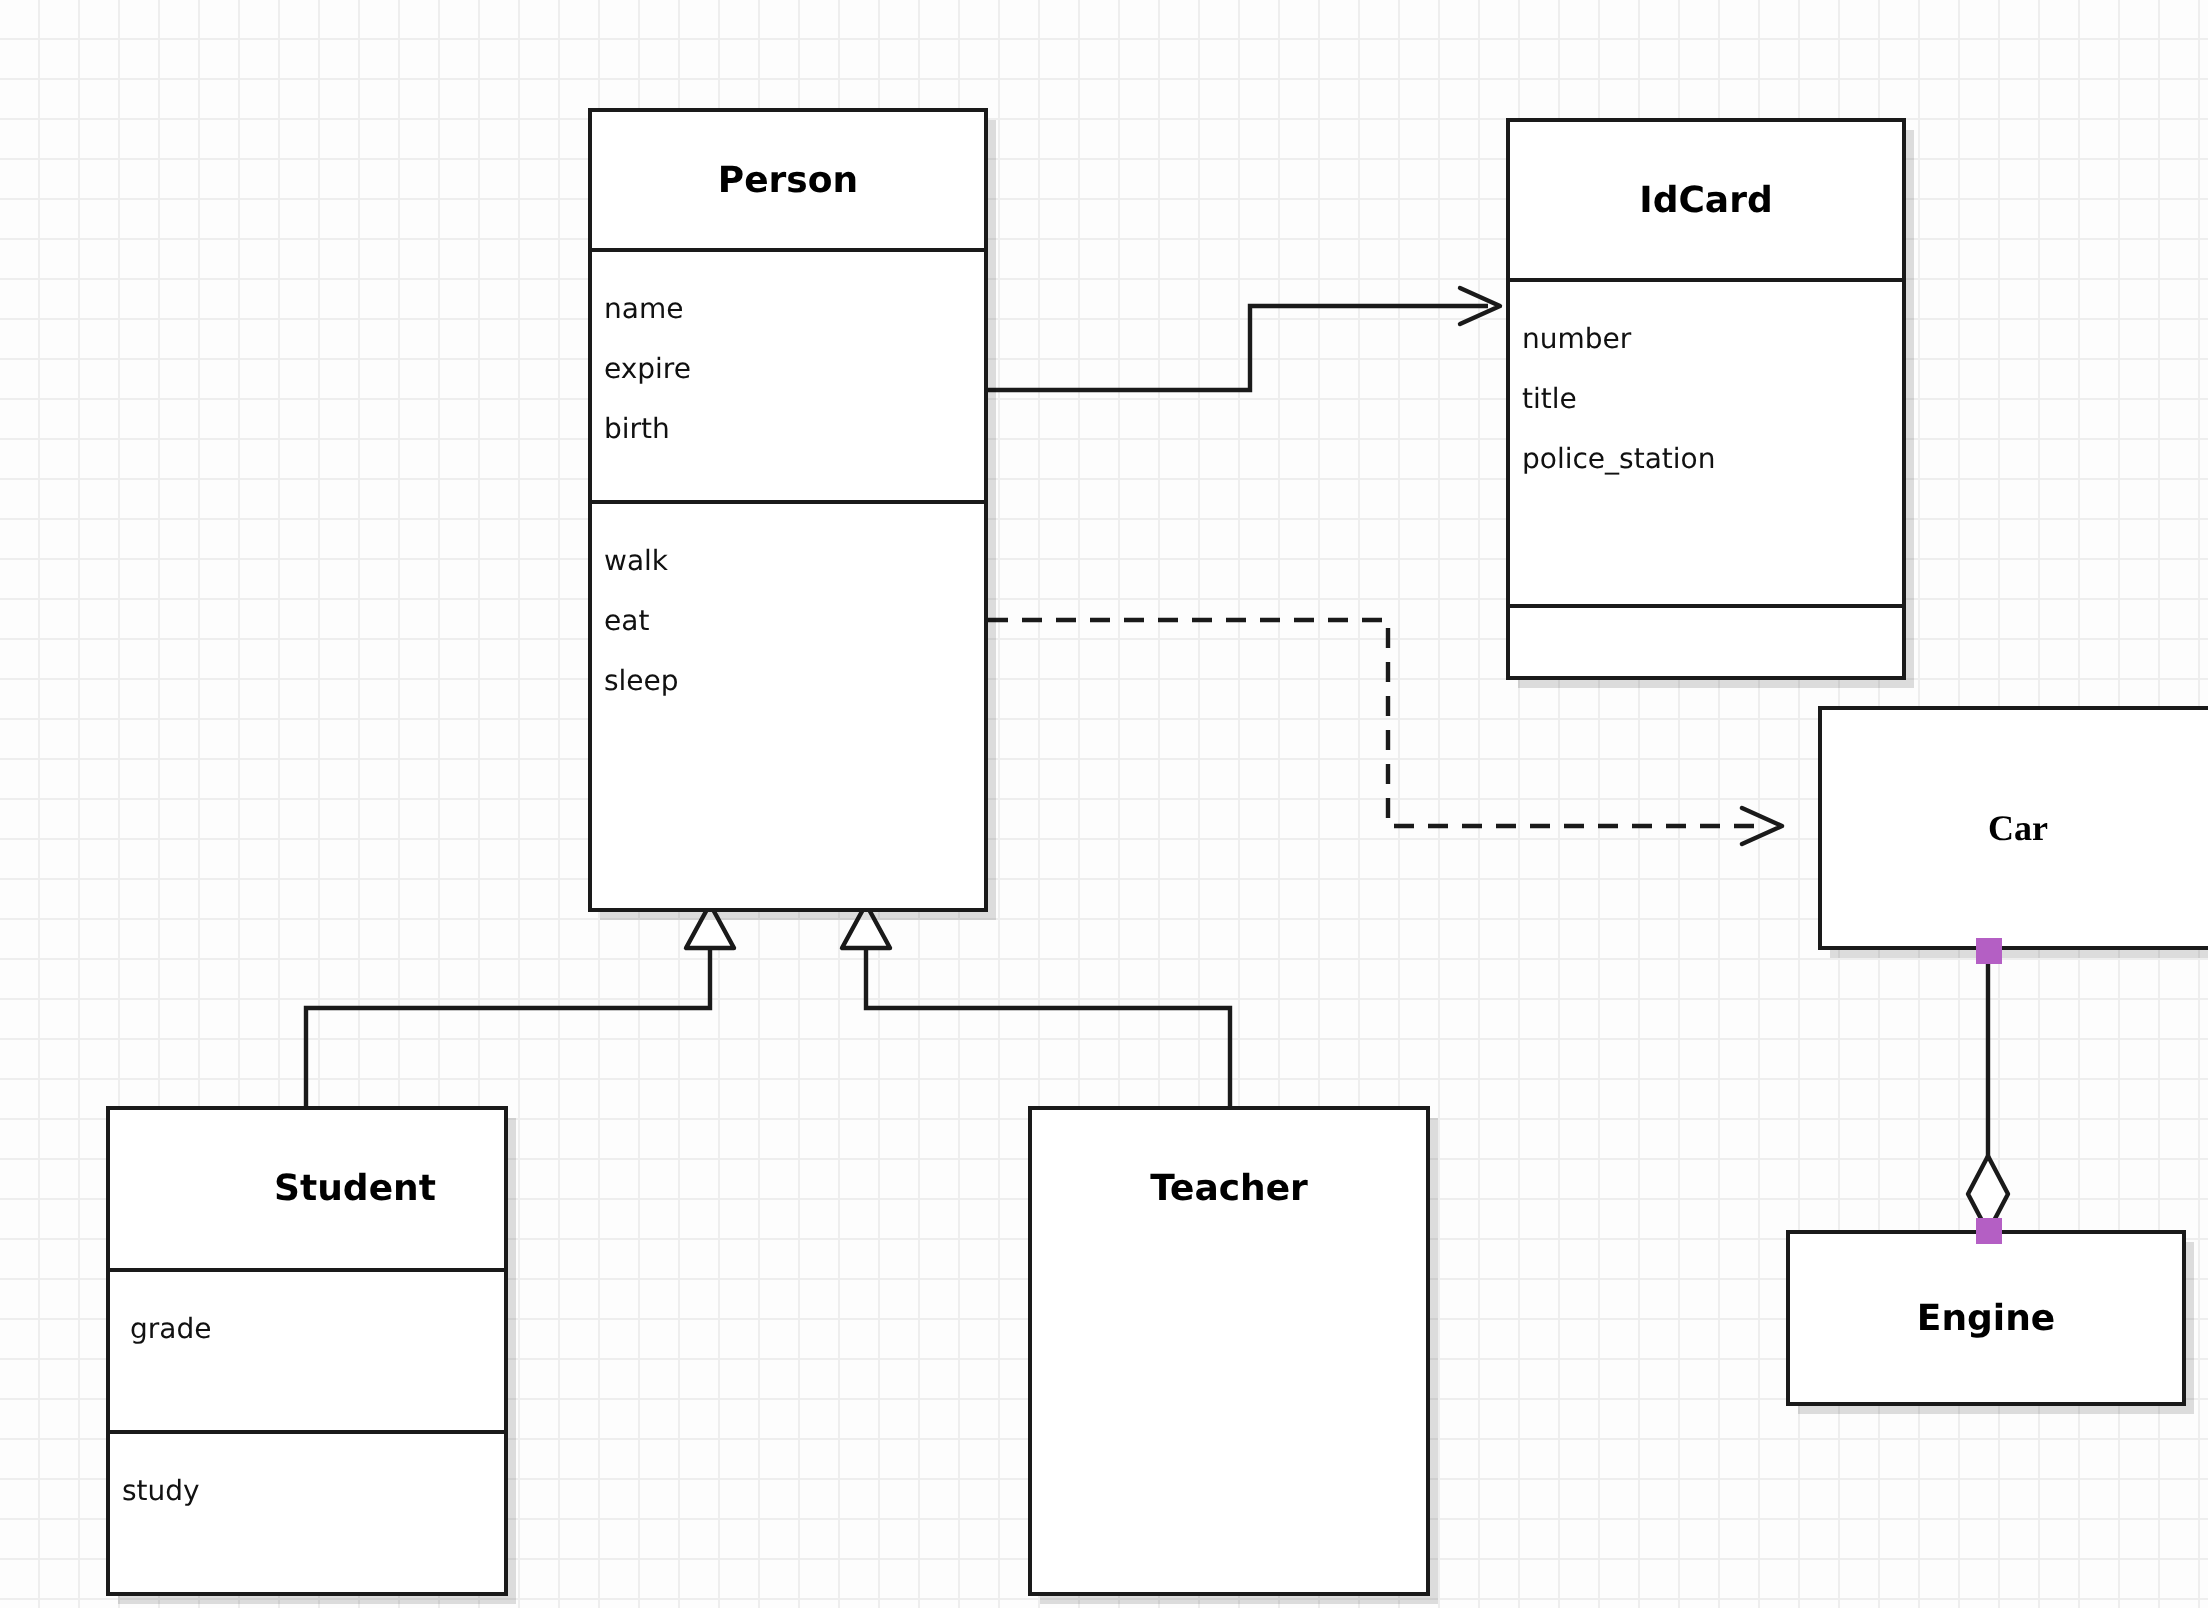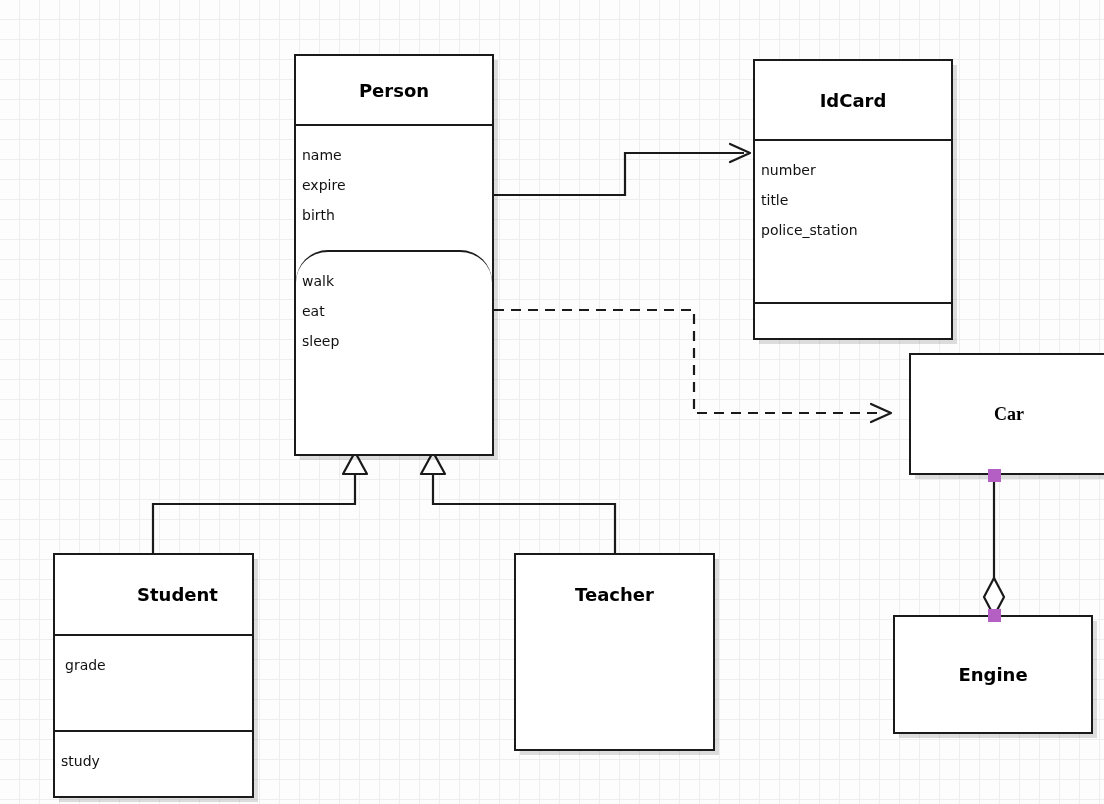--- a/index.html
+++ b/index.html
@@ -91,55 +91,55 @@
     </g>
   </svg>
 
   <div class="uml-class" style="left:294px;top:54px;width:200px;height:402px;">
     <div class="cls-title" style="height:68px;">Person</div>
     <div class="cls-compartment" style="height:126px;">
       <div class="attr-line">name</div>
       <div class="attr-line">expire</div>
       <div class="attr-line">birth</div>
     </div>
-    <div class="cls-compartment" style="flex:1;border-radius:32px;">
+    <div class="cls-compartment" style="flex:1;">
       <div class="attr-line">walk</div>
       <div class="attr-line">eat</div>
       <div class="attr-line">sleep</div>
     </div>
   </div>
 
   <div class="uml-class" style="left:753px;top:11px;width:200px;height:281px;margin-top:48px;">
     <div class="cls-title" style="height:78px;">IdCard</div>
     <div class="cls-compartment" style="height:163px;">
       <div class="attr-line">number</div>
       <div class="attr-line">title</div>
       <div class="attr-line">police_station</div>
     </div>
     <div class="cls-compartment empty" style="flex:1;"></div>
   </div>
 
   <div class="uml-class" style="left:53px;top:553px;width:201px;height:245px;">
     <div class="cls-title" style="height:79px;padding-left:48px;">Student</div>
-    <div class="cls-compartment" style="height:96px;padding-left:10px;">
+    <div class="cls-compartment" style="height:81px;padding-left:10px;">
       <div class="attr-line">grade</div>
     </div>
     <div class="cls-compartment" style="flex:1;">
       <div class="attr-line">study</div>
     </div>
   </div>
 
-  <div class="uml-class" style="left:514px;top:553px;width:201px;height:198px;">
+  <div class="uml-class" style="left:514px;top:553px;width:201px;height:245px;">
     <div class="cls-title" style="height:79px;">Teacher</div>
   </div>
 
   <div class="uml-class" style="left:909px;top:353px;width:200px;height:122px;font-family:Liberation Serif, serif;">
     <div class="cls-title title-only">Car</div>
   </div>
 
-  <div class="uml-class" style="left:893px;top:615px;width:200px;height:119px;">
+  <div class="uml-class" style="left:893px;top:615px;width:200px;height:88px;">
     <div class="cls-title title-only">Engine</div>
   </div>
 
   <div class="handle" style="left:988px;top:469px;"></div>
   <div class="handle" style="left:988px;top:609px;"></div>
 
 </div>
 
 </body></html>

